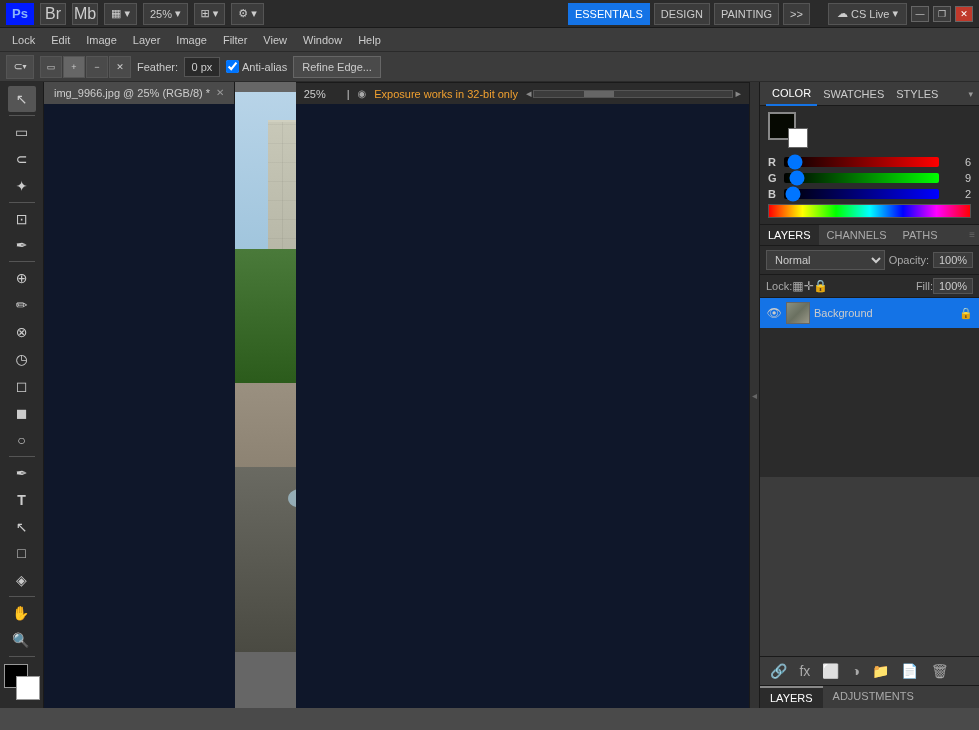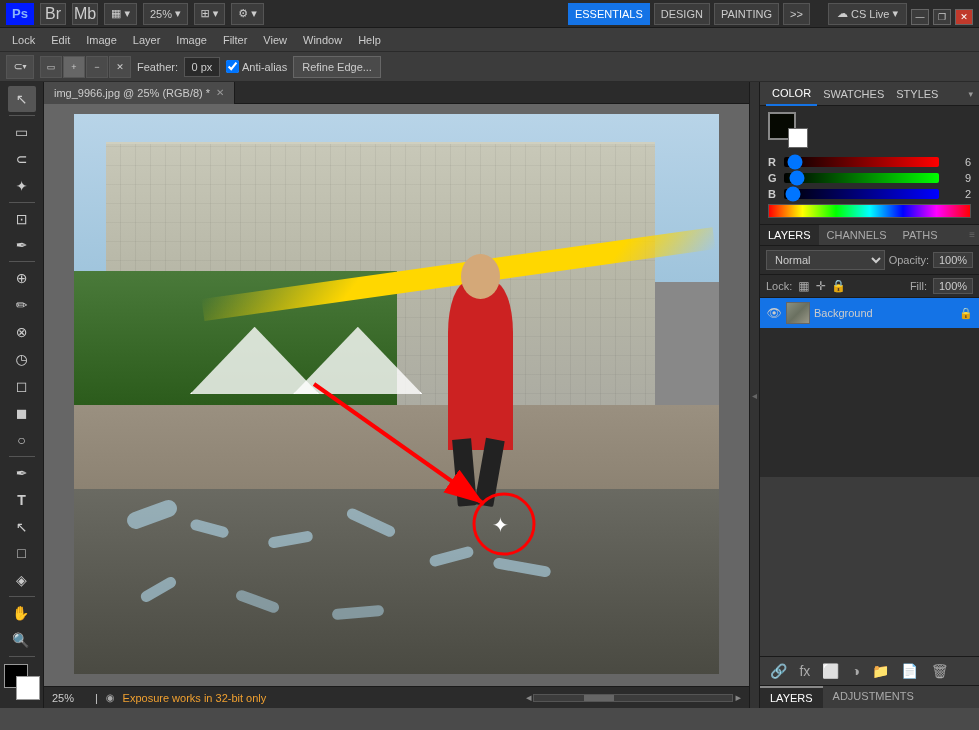--- a/index.html
+++ b/index.html
@@ -4,21 +4,21 @@
   <style>
     * { margin: 0; padding: 0; box-sizing: border-box; }
     body { width: 979px; height: 730px; overflow: hidden; background: #4a4a4a; font-family: Arial, sans-serif; font-size: 11px; color: #ccc; }
 
     
     #top-bar { display: flex; align-items: center; background: #2b2b2b; height: 28px; padding: 0 6px; gap: 6px; border-bottom: 1px solid #1a1a1a; }
     #ps-logo { width: 28px; height: 22px; background: #001aff; display: flex; align-items: center; justify-content: center; font-weight: bold; font-size: 13px; color: #8ab4f8; }
     .top-icon-btn { width: 26px; height: 22px; background: #3c3c3c; border: 1px solid #555; display: flex; align-items: center; justify-content: center; font-size: 16px; color: #ccc; cursor: pointer; }
     .top-btn { height: 22px; background: #3c3c3c; border: 1px solid #555; color: #ccc; padding: 0 6px; font-size: 11px; cursor: pointer; display: flex; align-items: center; gap: 3px; }
     .top-btn.active { background: #1473e6; color: white; border-color: #1473e6; }
-    #top-bar-right { margin-left: auto; display: flex; align-items: flex-end; gap: 4px; }
+    #top-bar-right { margin-left: auto; display: flex; align-items: center; gap: 4px; }
     .cs-live-btn { height: 22px; background: #3c3c3c; border: 1px solid #555; color: #ccc; padding: 0 8px; font-size: 11px; cursor: pointer; display: flex; align-items: center; gap: 3px; }
     .win-btn { width: 18px; height: 16px; display: flex; align-items: center; justify-content: center; font-size: 9px; cursor: pointer; border: 1px solid #666; background: #3c3c3c; }
     .win-btn.close { background: #c0392b; color: white; }
 
     
     #menu-bar { display: flex; align-items: center; background: #3c3c3c; height: 24px; padding: 0 4px; border-bottom: 1px solid #2a2a2a; }
     .menu-item { padding: 0 8px; height: 24px; display: flex; align-items: center; cursor: pointer; font-size: 11px; color: #ccc; }
 
     
     #options-bar { display: flex; align-items: center; background: #3c3c3c; height: 30px; padding: 0 6px; gap: 6px; border-bottom: 1px solid #2a2a2a; }
@@ -37,21 +37,21 @@
     
     #tools-panel { width: 44px; background: #2b2b2b; border-right: 1px solid #1a1a1a; display: flex; flex-direction: column; align-items: center; padding: 4px 0; gap: 1px; flex-shrink: 0; }
     .tool-btn { width: 28px; height: 26px; background: transparent; border: none; display: flex; align-items: center; justify-content: center; cursor: pointer; color: #ccc; font-size: 14px; border-radius: 2px; }
     .tool-btn.active { background: #555; }
     .tool-separator { width: 26px; height: 1px; background: #555; margin: 2px 0; }
     .color-boxes { width: 36px; height: 36px; position: relative; margin: 4px 0; }
     .fg-box { width: 24px; height: 24px; background: #000; border: 1px solid #999; position: absolute; top: 0; left: 0; cursor: pointer; }
     .bg-box { width: 24px; height: 24px; background: #fff; border: 1px solid #999; position: absolute; bottom: 0; right: 0; cursor: pointer; }
 
     
-    #canvas-area { flex: 1; background: #a3a3a3; overflow: hidden; display: flex; flex-direction: column; }
+    #canvas-area { flex: 1; background: #0f172a; overflow: hidden; display: flex; flex-direction: row; }
     #tab-bar { display: flex; align-items: center; background: #2b2b2b; height: 22px; border-bottom: 1px solid #1a1a1a; }
     #doc-tab { height: 22px; background: #4a4a4a; border-right: 1px solid #1a1a1a; padding: 0 10px; display: flex; align-items: center; gap: 6px; font-size: 11px; color: #ccc; cursor: pointer; }
     #doc-tab .close-tab { font-size: 10px; cursor: pointer; color: #999; }
     #canvas-wrapper { flex: 1; overflow: hidden; position: relative; background: #666; }
     #canvas-img { width: 645px; height: 560px; margin: 10px auto; display: block; background: #888; position: relative; overflow: hidden; }
 
     
     .annotation-svg { position: absolute; top: 0; left: 0; width: 100%; height: 100%; pointer-events: none; }
 
     
@@ -83,21 +83,21 @@
 
     
     #layers-panel { flex: 1; display: flex; flex-direction: column; }
     .layers-tabs { display: flex; background: #3c3c3c; border-bottom: 1px solid #1a1a1a; }
     .layers-tab { font-size: 11px; color: #aaa; padding: 4px 8px; cursor: pointer; }
     .layers-tab.active { color: white; background: #2b2b2b; }
     .layers-options { display: flex; align-items: center; padding: 4px 6px; gap: 4px; border-bottom: 1px solid #1a1a1a; background: #2b2b2b; }
     .blend-mode-select { flex: 1; height: 20px; background: #3c3c3c; border: 1px solid #555; color: #ccc; font-size: 11px; padding: 0 4px; }
     .opacity-label { font-size: 11px; color: #aaa; }
     .opacity-value { width: 40px; font-size: 11px; color: #ccc; background: #3c3c3c; border: 1px solid #555; text-align: center; padding: 1px; }
-    .layers-lock-row { display: flex; align-items: center; padding: 3px 6px; gap: 6px; border-bottom: 1px solid #1a1a1a; }
+    .layers-lock-row { display: flex; align-items: center; padding: 3px 6px; border-bottom: 1px solid #1a1a1a; }
     .lock-label { font-size: 11px; color: #aaa; }
     .lock-icon { font-size: 12px; color: #aaa; cursor: pointer; }
     .fill-label { font-size: 11px; color: #aaa; margin-left: auto; }
     .fill-value { width: 40px; font-size: 11px; color: #ccc; background: #3c3c3c; border: 1px solid #555; text-align: center; padding: 1px; }
     .layers-list { flex: 1; overflow-y: auto; background: #2b2b2b; }
     .layer-row { display: flex; align-items: center; padding: 3px 6px; gap: 4px; height: 30px; cursor: pointer; }
     .layer-row.active { background: #1473e6; }
     .layer-eye { width: 16px; text-align: center; font-size: 12px; cursor: pointer; }
     .layer-thumb { width: 24px; height: 22px; background: #888; border: 1px solid #666; overflow: hidden; flex-shrink: 0; }
     .layer-name { flex: 1; font-size: 11px; color: #ccc; }

